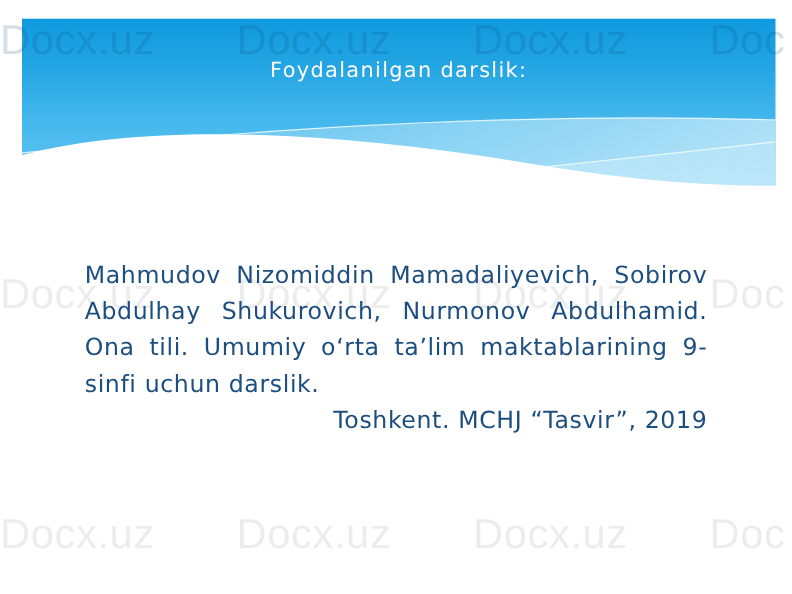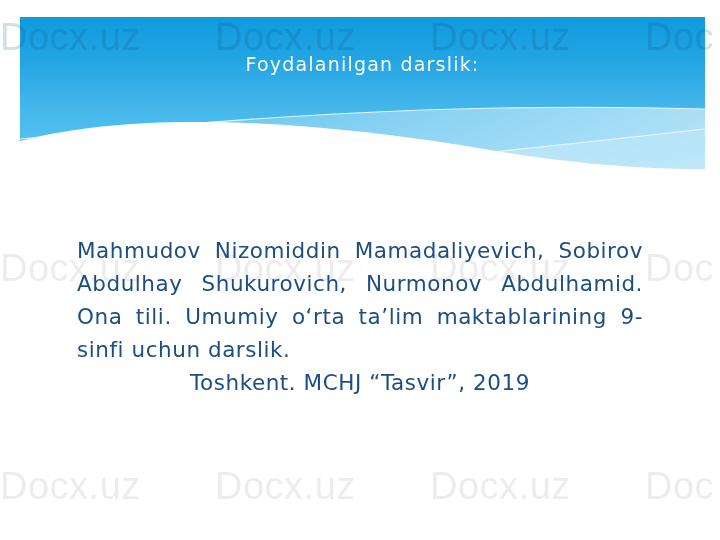--- a/index.html
+++ b/index.html
@@ -109,21 +109,21 @@
     color: #1c4e80;
     font-family: "DejaVu Sans", sans-serif;
     font-size: 21.5px;
     font-weight: 400;
     line-height: 33px;
     letter-spacing: 0.55px;
     text-align: justify;
     text-justify: inter-word;
   }
   #body-text .last-line {
-    text-align: center;
+    text-align: right;
   }
 </style>
 </head>
 <body>
 
 <div id="slide">
 
   <div id="banner">
     <div id="banner-clip-inner">
       <svg class="banner-svg" viewBox="0 0 685 152" preserveAspectRatio="none">

